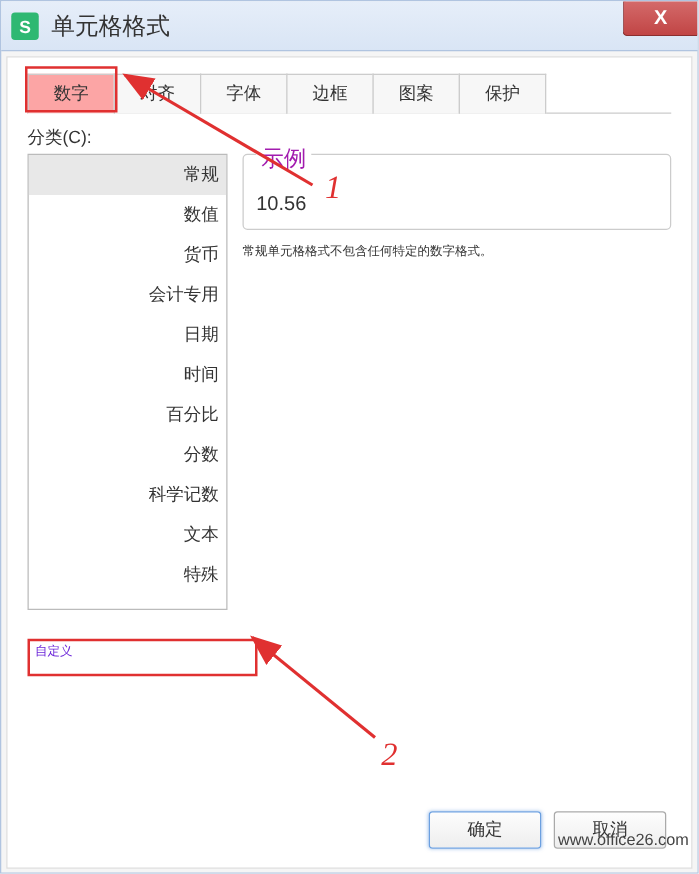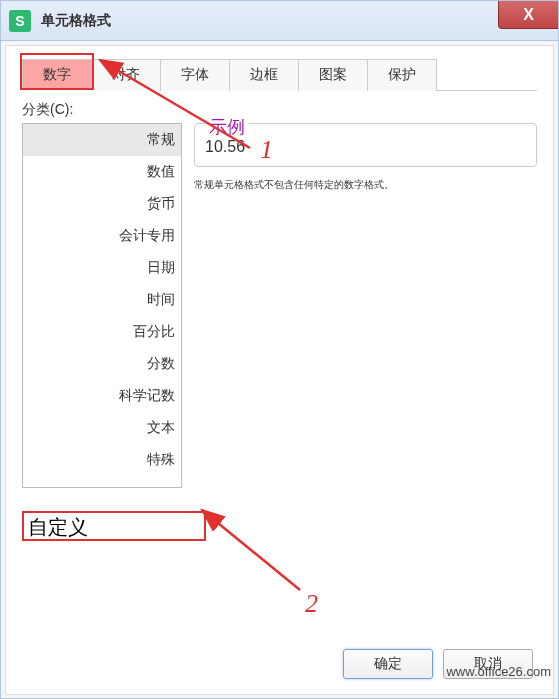--- a/index.html
+++ b/index.html
@@ -34,23 +34,22 @@
       border-radius: 3px;
       display: flex;
       align-items: center;
       justify-content: center;
       color: #fff;
       font-weight: bold;
       font-size: 14px;
       margin-right: 10px;
     }
     .title-text {
-      font-size: 14px;
-      color: #333;
-      font-weight: bold;
+      font-size: 19px;
+      color: #333;
     }
     .close-btn {
       position: absolute;
       right: 0;
       top: 0;
       width: 60px;
       height: 28px;
       background: linear-gradient(to bottom, #d46a6a, #c14545);
       border: 1px solid #8a2f2f;
       border-top: none;
@@ -133,22 +132,22 @@
       width: 184px;
       height: 30px;
       border: 2px solid #e03030;
       pointer-events: none;
       z-index: 10;
     }
     .custom-label {
       position: absolute;
       left: 22px;
       top: 468px;
-      font-size: 20px;
-      color: #000000;
+      font-size: 10px;
+      color: #6d28d9;
     }
     .right-panel {
       flex: 1;
     }
     .sample-box {
       border: 1px solid #ccc;
       border-radius: 4px;
       padding: 6px 10px 10px 10px;
       margin-bottom: 10px;
       position: relative;
@@ -158,21 +157,21 @@
       color: #a21caf;
       position: absolute;
       top: -9px;
       left: 10px;
       background: #fff;
       padding: 0 4px;
     }
     .sample-value {
       font-size: 16px;
       color: #333;
-      margin-top: 8px;
+      margin-top: 25px;
     }
     .description {
       font-size: 10px;
       color: #333;
       line-height: 1.6;
     }
     .buttons {
       position: absolute;
       right: 20px;
       bottom: 15px;

